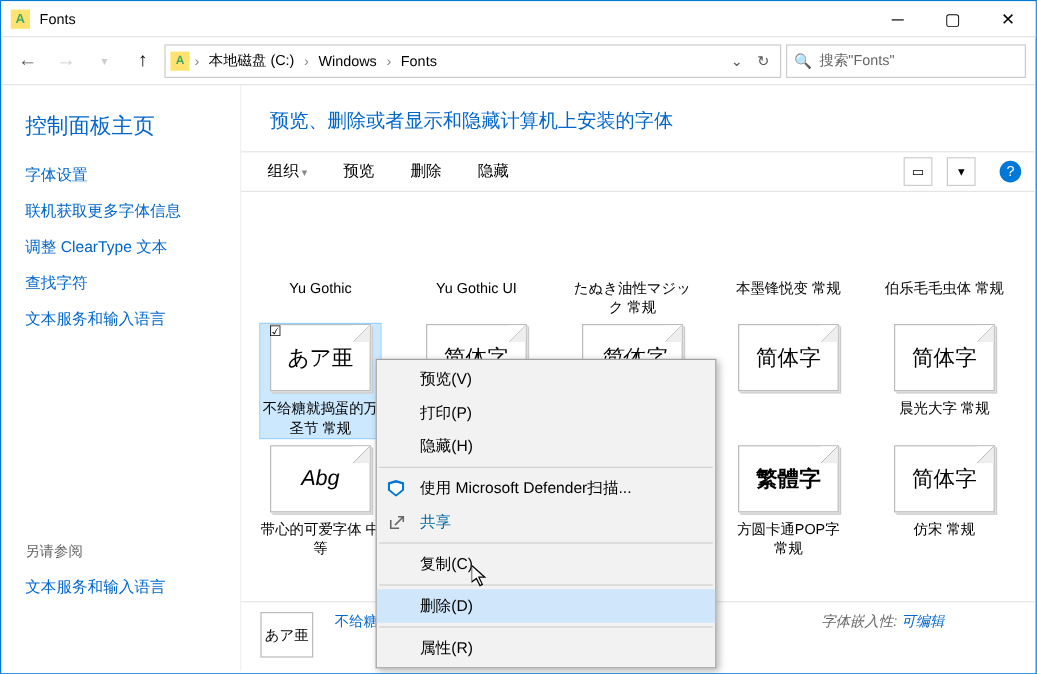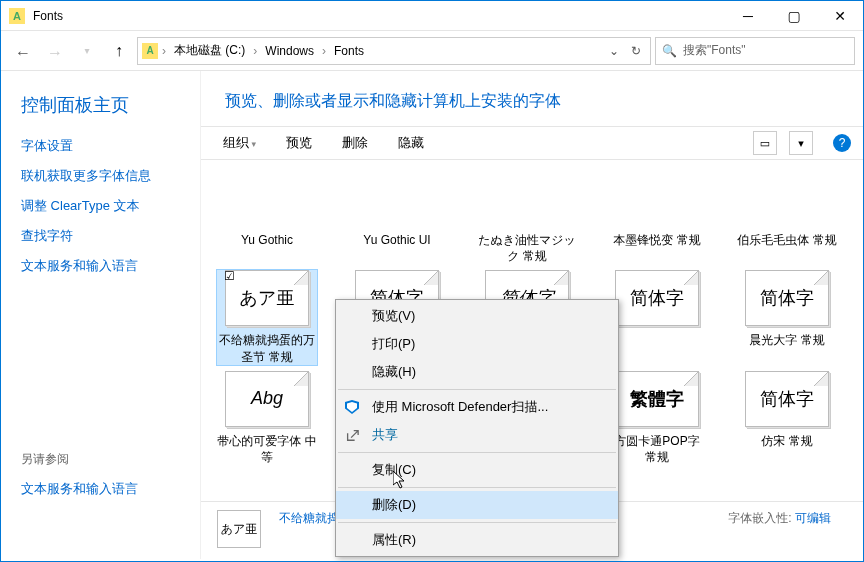--- a/index.html
+++ b/index.html
@@ -48,21 +48,21 @@
 .fontitem.selected { background: #cce8ff; outline: 1px solid #99d1ff; }
 .fontitem.selected .checkbox { position: absolute; top: -2px; left: -2px; font-size: 12px; color: #000; }
 
 .statusbar { height: 58px; border-top: 1px solid #e5e5e5; display: flex; align-items: flex-start; padding: 8px 16px; gap: 18px; font-size: 12px; }
 .statusbar .sthumb { width: 44px; height: 38px; border: 1px solid #bbb; display: flex; align-items: center; justify-content: center; font-size: 12px; }
 .statusbar .col { display: flex; flex-direction: column; gap: 4px; }
 .statusbar .lbl { color: #666; }
 .statusbar .val { color: #000; }
 .statusbar .link { color: #0066cc; }
 
-.contextmenu { position: absolute; left: 334px; top: 298px; width: 284px; background: #f2f2f2; border: 1px solid #a0a0a0; box-shadow: 2px 2px 6px rgba(0,0,0,0.3); font-size: 13px; padding: 2px 0; z-index: 100; }
+.contextmenu { position: absolute; left: 312px; top: 298px; width: 284px; background: #f2f2f2; border: 1px solid #a0a0a0; box-shadow: 2px 2px 6px rgba(0,0,0,0.3); font-size: 13px; padding: 2px 0; z-index: 100; }
 .ctxitem { padding: 5px 10px 5px 36px; cursor: pointer; position: relative; }
 .ctxitem.highlighted { background: #d0e7fb; }
 .ctxsep { height: 1px; background: #d0d0d0; margin: 3px 2px; }
 .ctxitem .ctxicon { position: absolute; left: 8px; top: 50%; transform: translateY(-50%); width: 16px; height: 16px; display: flex; align-items: center; justify-content: center; }
 .shield { width: 14px; height: 14px; background: #0078d7; clip-path: polygon(50% 0, 100% 15%, 100% 60%, 50% 100%, 0 60%, 0 15%); position: relative; }
 .shield::after { content: ""; position: absolute; inset: 2px; background: #fff; clip-path: polygon(50% 0, 100% 15%, 100% 60%, 50% 100%, 0 60%, 0 15%); }
 .shareicon svg { width: 14px; height: 14px; }
 .ctxitem.disabled { color: #0369a1; }
 
 .cursor { position: absolute; left: 392px; top: 470px; z-index: 200; pointer-events: none; }
@@ -228,21 +228,21 @@
       <div class="sthumb">
           <span>あア亜</span>
         </div>
       <div class="col">
         <span style="color:#0066cc;">不给糖就捣蛋的万圣节 常规</span>
       </div>
       <div class="col">
         <div><span class="lbl">字形:</span> <span class="val">常规</span></div>
         <div><span class="lbl">显示/隐藏:</span> <span class="val">显示</span></div>
       </div>
-      <div class="col" style="margin-left:auto;margin-right:16px;">
+      <div class="col" style="margin-left:auto;margin-right:60px;font-style:italic;">
         <div><span class="lbl">字体嵌入性:</span> <span class="link">可编辑</span></div>
       </div>
     </div>
   </div>
 </div>
 
 <div class="contextmenu">
   <div class="ctxitem">预览(V)</div>
   <div class="ctxitem">打印(P)</div>
   <div class="ctxitem">隐藏(H)</div>

